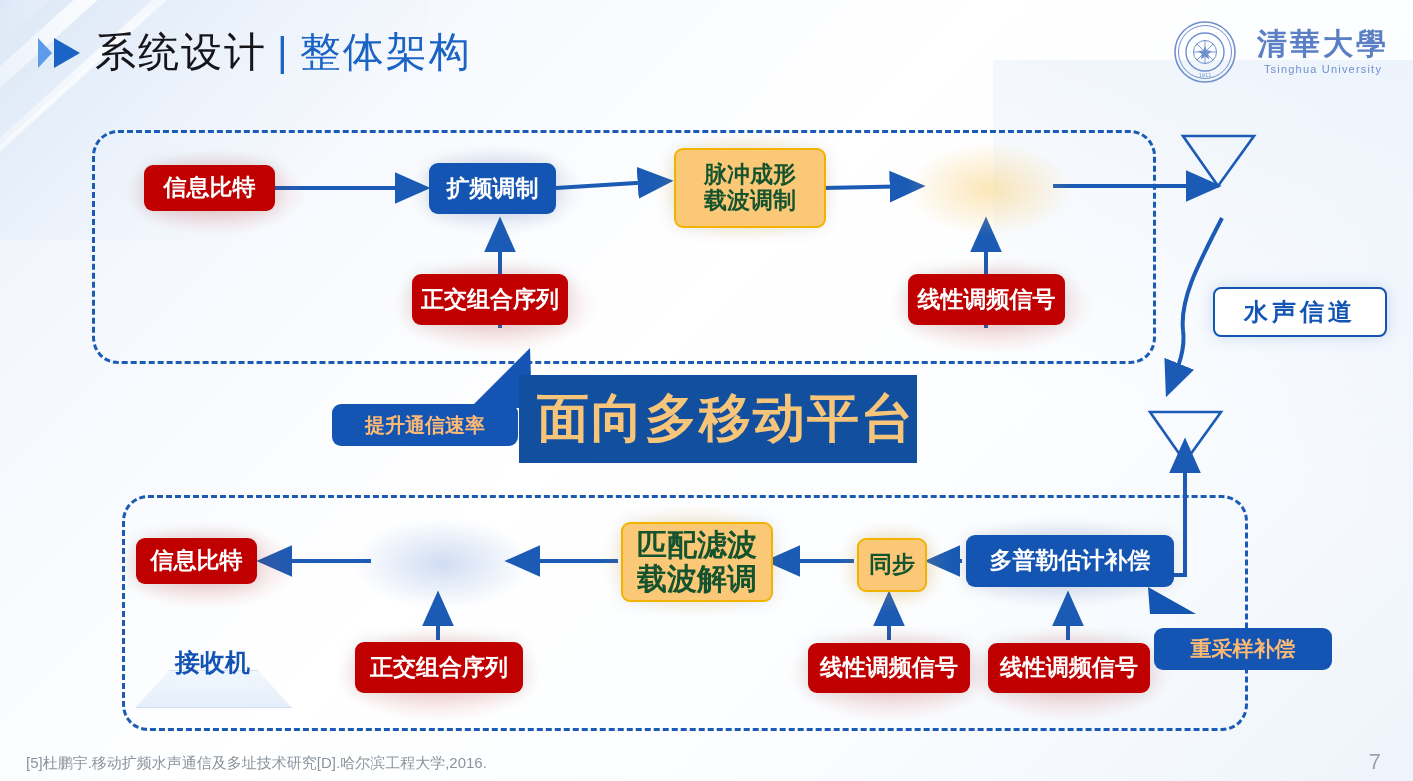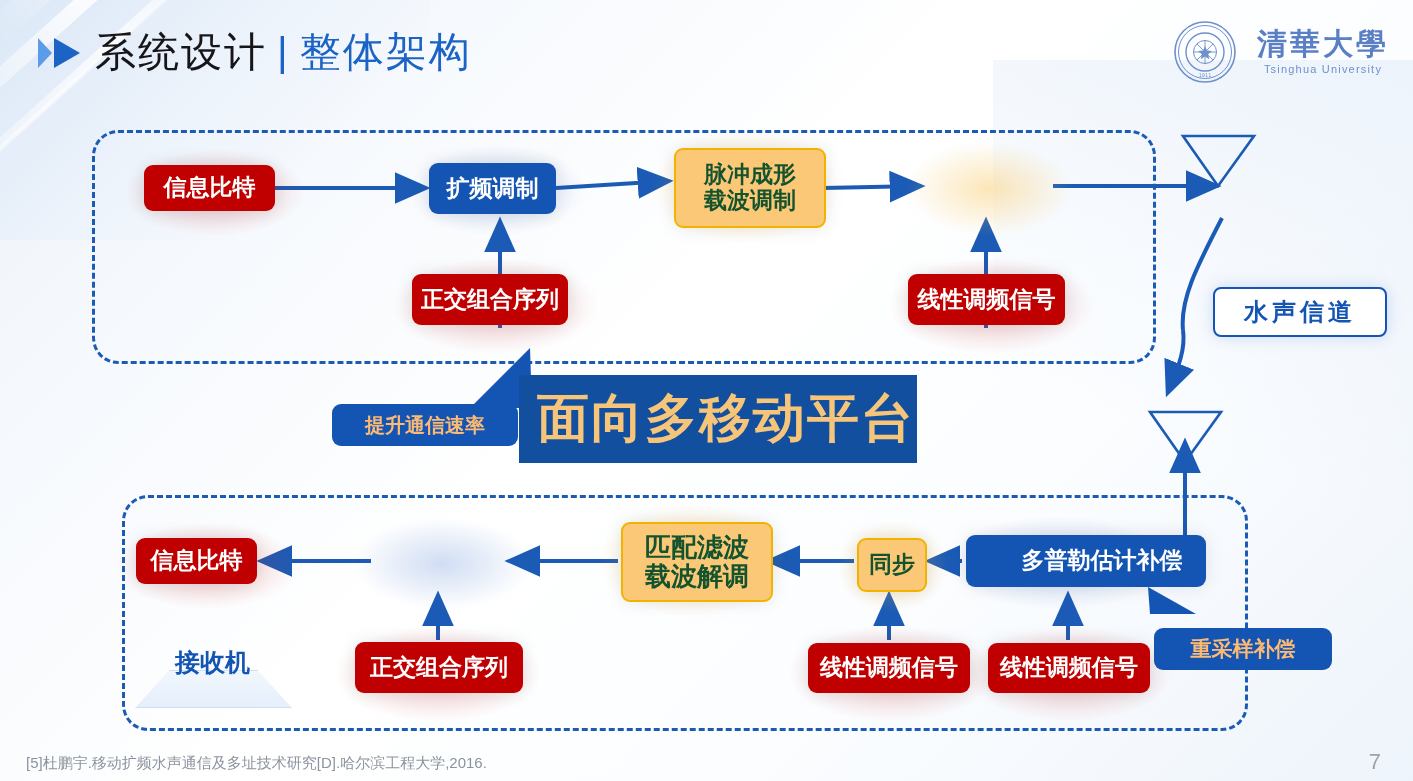--- a/index.html
+++ b/index.html
@@ -221,32 +221,32 @@
   </div>
 
   <div class="glow-blue" style="left:350px;top:516px;width:185px;height:95px;"></div>
 
   <div class="glow-red" style="left:330px;top:624px;width:215px;height:100px;"></div>
   <div class="node red" style="left:355px;top:642px;width:168px;height:51px;font-size:23px;">
     <span>正交组合序列</span>
   </div>
 
   <div class="glow-orange" style="left:595px;top:501px;width:195px;height:118px;"></div>
-  <div class="node orange" style="left:621px;top:522px;width:148px;height:76px;font-size:26px;flex-direction:column;">
+  <div class="node orange" style="left:621px;top:522px;width:148px;height:76px;font-size:30px;flex-direction:column;">
     <span>匹配滤波</span>
     <span>载波解调</span>
   </div>
 
   <div class="glow-orange" style="left:835px;top:519px;width:115px;height:95px;"></div>
   <div class="node orange" style="left:857px;top:538px;width:66px;height:50px;font-size:23px;">
     <span>同步</span>
   </div>
 
   <div class="glow-blue" style="left:942px;top:514px;width:235px;height:98px;"></div>
-  <div class="node blue" style="left:966px;top:535px;width:208px;height:52px;font-size:23px;padding-left:32px;">
+  <div class="node blue" style="left:966px;top:535px;width:208px;height:52px;font-size:23px;">
     <span>多普勒估计补偿</span>
   </div>
 
   <div class="glow-red" style="left:784px;top:624px;width:215px;height:100px;"></div>
   <div class="node red" style="left:808px;top:643px;width:162px;height:50px;font-size:23px;">
     <span>线性调频信号</span>
   </div>
 
   <div class="glow-red" style="left:963px;top:624px;width:215px;height:100px;"></div>
   <div class="node red" style="left:988px;top:643px;width:162px;height:50px;font-size:23px;">

